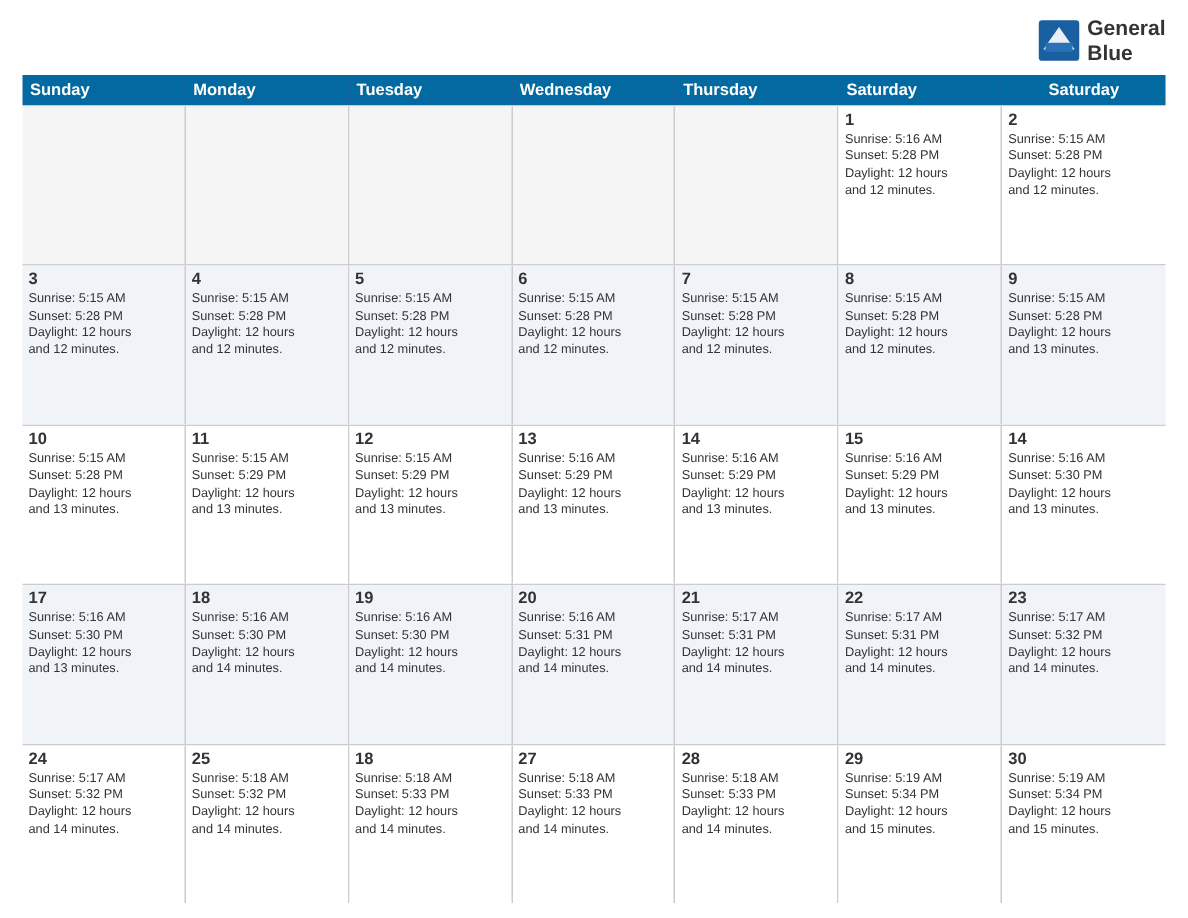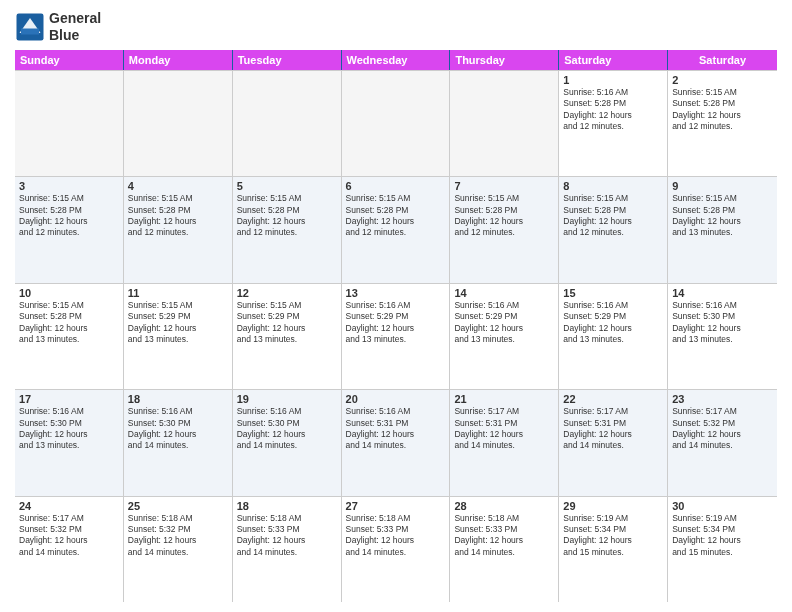--- a/index.html
+++ b/index.html
@@ -12,21 +12,21 @@
     }
     .page {
       width: 792px;
       height: 612px;
       padding: 10px 15px;
       display: flex;
       flex-direction: column;
     }
     .header {
       display: flex;
-      justify-content: flex-start;
+      justify-content: flex-end;
       align-items: flex-start;
       margin-bottom: 6px;
     }
     .logo {
       display: flex;
       align-items: center;
       gap: 4px;
     }
     .logo-text {
       font-size: 14px;
@@ -54,21 +54,21 @@
       color: #555;
     }
     .calendar {
       flex: 1;
       display: flex;
       flex-direction: column;
     }
     .cal-header {
       display: grid;
       grid-template-columns: repeat(7, 1fr);
-      background: #d946ef;
+      background: #0369a1;
     }
     .cal-header-cell {
       color: #fff;
       font-size: 11px;
       font-weight: bold;
       padding: 4px 5px;
       text-align: left;
       border-right: 1px solid #1a5fa0;
     }
     .cal-header-cell:last-child { border-right: none; text-align: center; }

